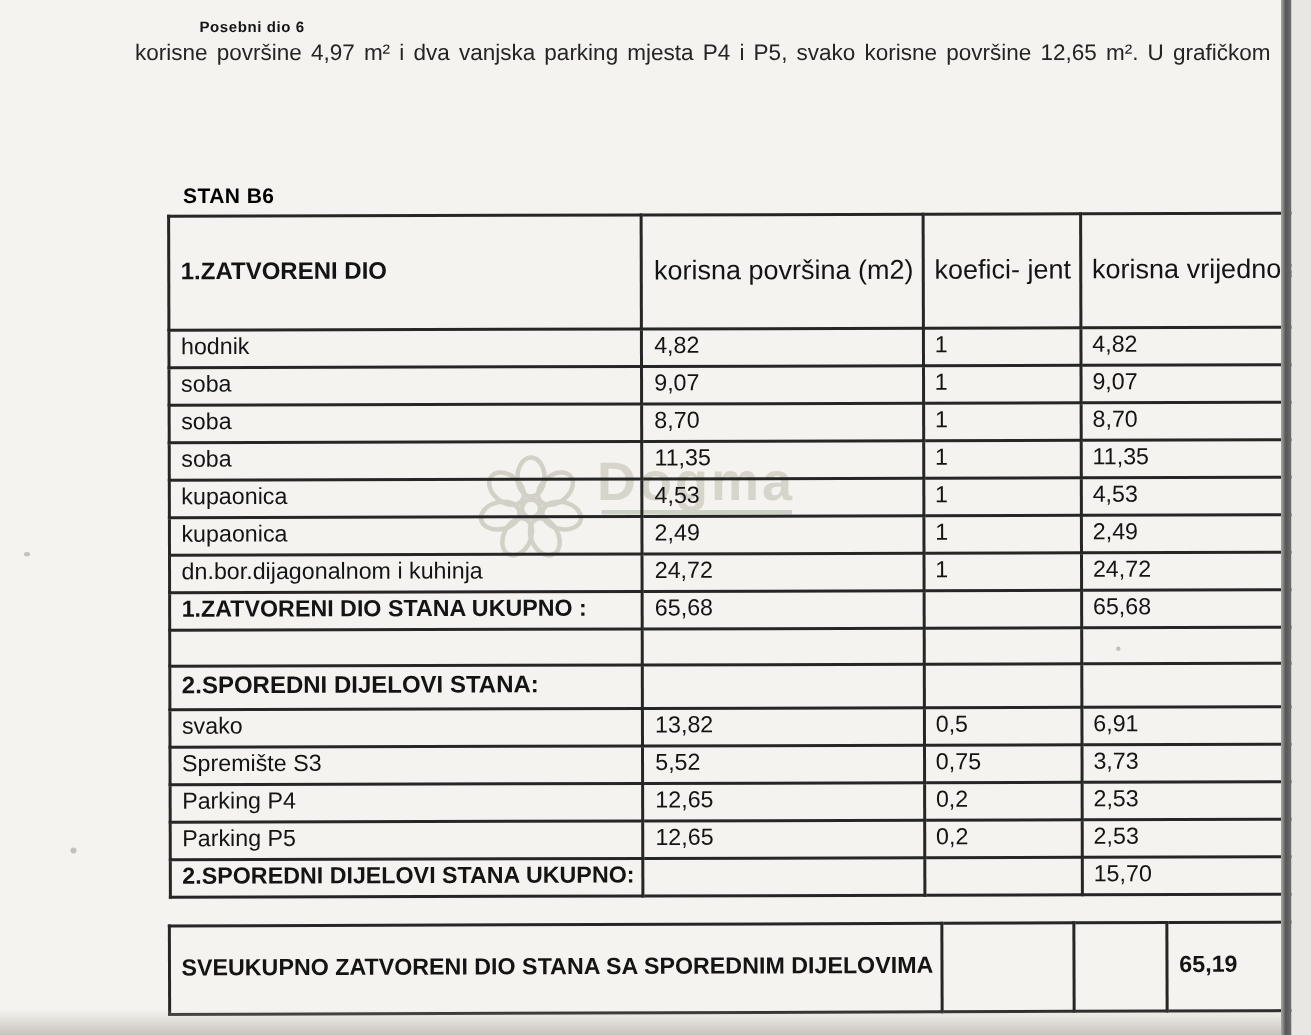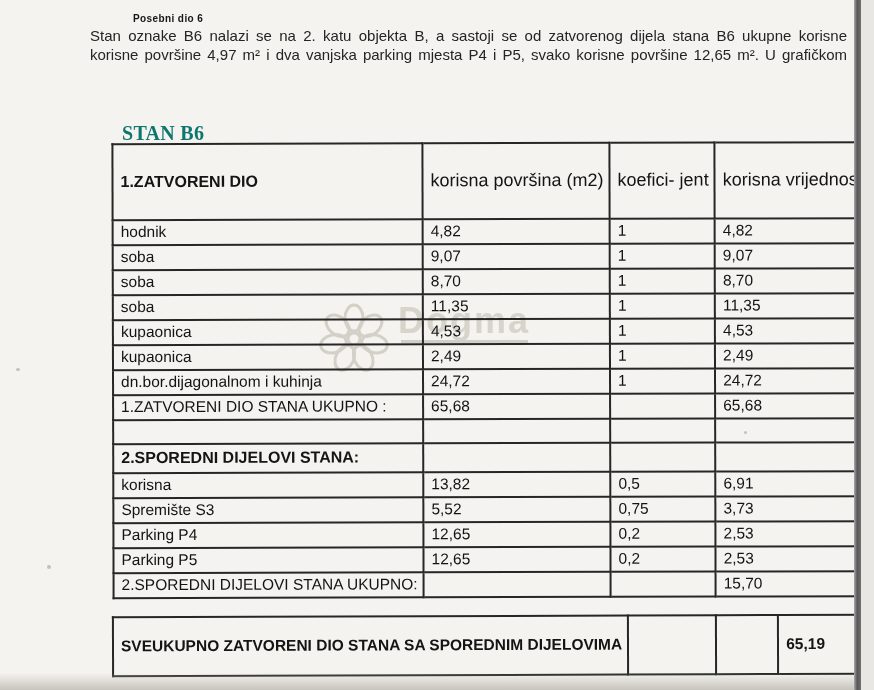--- a/index.html
+++ b/index.html
@@ -18,21 +18,21 @@
   }
   .paragraph {
     position:absolute; left:90px; top:27px; width:757px;
     font-size:15px; line-height:18.6px; color:#242424; z-index:2;
   }
   .para-line { white-space:nowrap; }
   .para-line.just { text-align:justify; text-align-last:justify; white-space:normal; height:18.6px; overflow:hidden; }
 
   .table-title {
     position:absolute; left:122px; top:122px;
-    font-size:20px; font-weight:bold; letter-spacing:.3px; color:#0f766e; z-index:2;font-family:Liberation Serif, serif;
+    font-size:14px; font-weight:bold; letter-spacing:.3px; color:#000000; z-index:2;
   }
 
   
   .main-wrap { position:absolute; left:112px; top:142px; z-index:1; transform:rotate(-0.15deg); }
   .sum-wrap  { position:absolute; left:112px; top:615px; z-index:1; transform:rotate(-0.2deg); }
 
   table.doc-table {
     border-collapse:collapse; table-layout:fixed;
     font-size:15.5px; color:#141414;
     background:transparent;
@@ -42,21 +42,21 @@
     padding:1px 5px 2px 7px;
     vertical-align:middle;
     white-space:nowrap; overflow:hidden;
   }
   tr.hrow { height:76px; }
   tr.brow { height:25px; }
   tr.brow-tall { height:29px; }
   tr.brow-empty { height:24px; }
   td.hdr { vertical-align:bottom; white-space:pre-line; line-height:1.17; padding-bottom:3px; font-size:18px; }
   td.section { font-weight:bold; font-size:16px; vertical-align:bottom; padding-bottom:4px; }
-  .bold { font-weight:normal; }
+  .bold { font-weight:bold; }
   td.sum-label {
     font-weight:bold; white-space:pre-line; line-height:1.45;
     vertical-align:middle; font-size:15.5px; height:54px;
   }
   td.sum-val { vertical-align:bottom; padding-bottom:5px; font-weight:bold; }
 
   
   .watermark { position:absolute; left:0; top:0; z-index:0; }
   .wm-flower { position:absolute; left:314px; top:299px; }
   .wm-text {
@@ -117,21 +117,20 @@
           </g>
         <circle cx="40" cy="40" r="6"></circle>
       </g>
     </svg>
     <div class="wm-text">Dogma</div>
     <div class="wm-bar"></div>
   </div>
 
   <div class="doc-heading">Posebni dio 6</div>
   <div class="paragraph">
-    <div class="para-line just">Stan oznake B6 nalazi se na 2. katu objekta B, a sastoji se od zatvorenog dijela stana B6 ukupne korisne</div>
     <div class="para-line just">korisne površine 4,97 m² i dva vanjska parking mjesta P4 i P5, svako korisne površine 12,65 m². U grafičkom</div>
   </div>
 
   <div class="table-title">STAN B6</div>
 
   <div class="main-wrap">
     <table class="doc-table">
       <colgroup>
           <col style="width:332px">
           <col style="width:88px">
@@ -205,21 +204,21 @@
         <td></td>
         <td></td>
       </tr>
       <tr class="brow-tall">
         <td class="section">2.SPOREDNI DIJELOVI STANA:</td>
         <td></td>
         <td></td>
         <td></td>
       </tr>
       <tr class="brow">
-        <td>korisna</td>
+        <td>svako</td>
         <td>13,82</td>
         <td>0,5</td>
         <td>6,91</td>
       </tr>
       <tr class="brow">
         <td>Spremište S3</td>
         <td>5,52</td>
         <td>0,75</td>
         <td>3,73</td>
       </tr>

